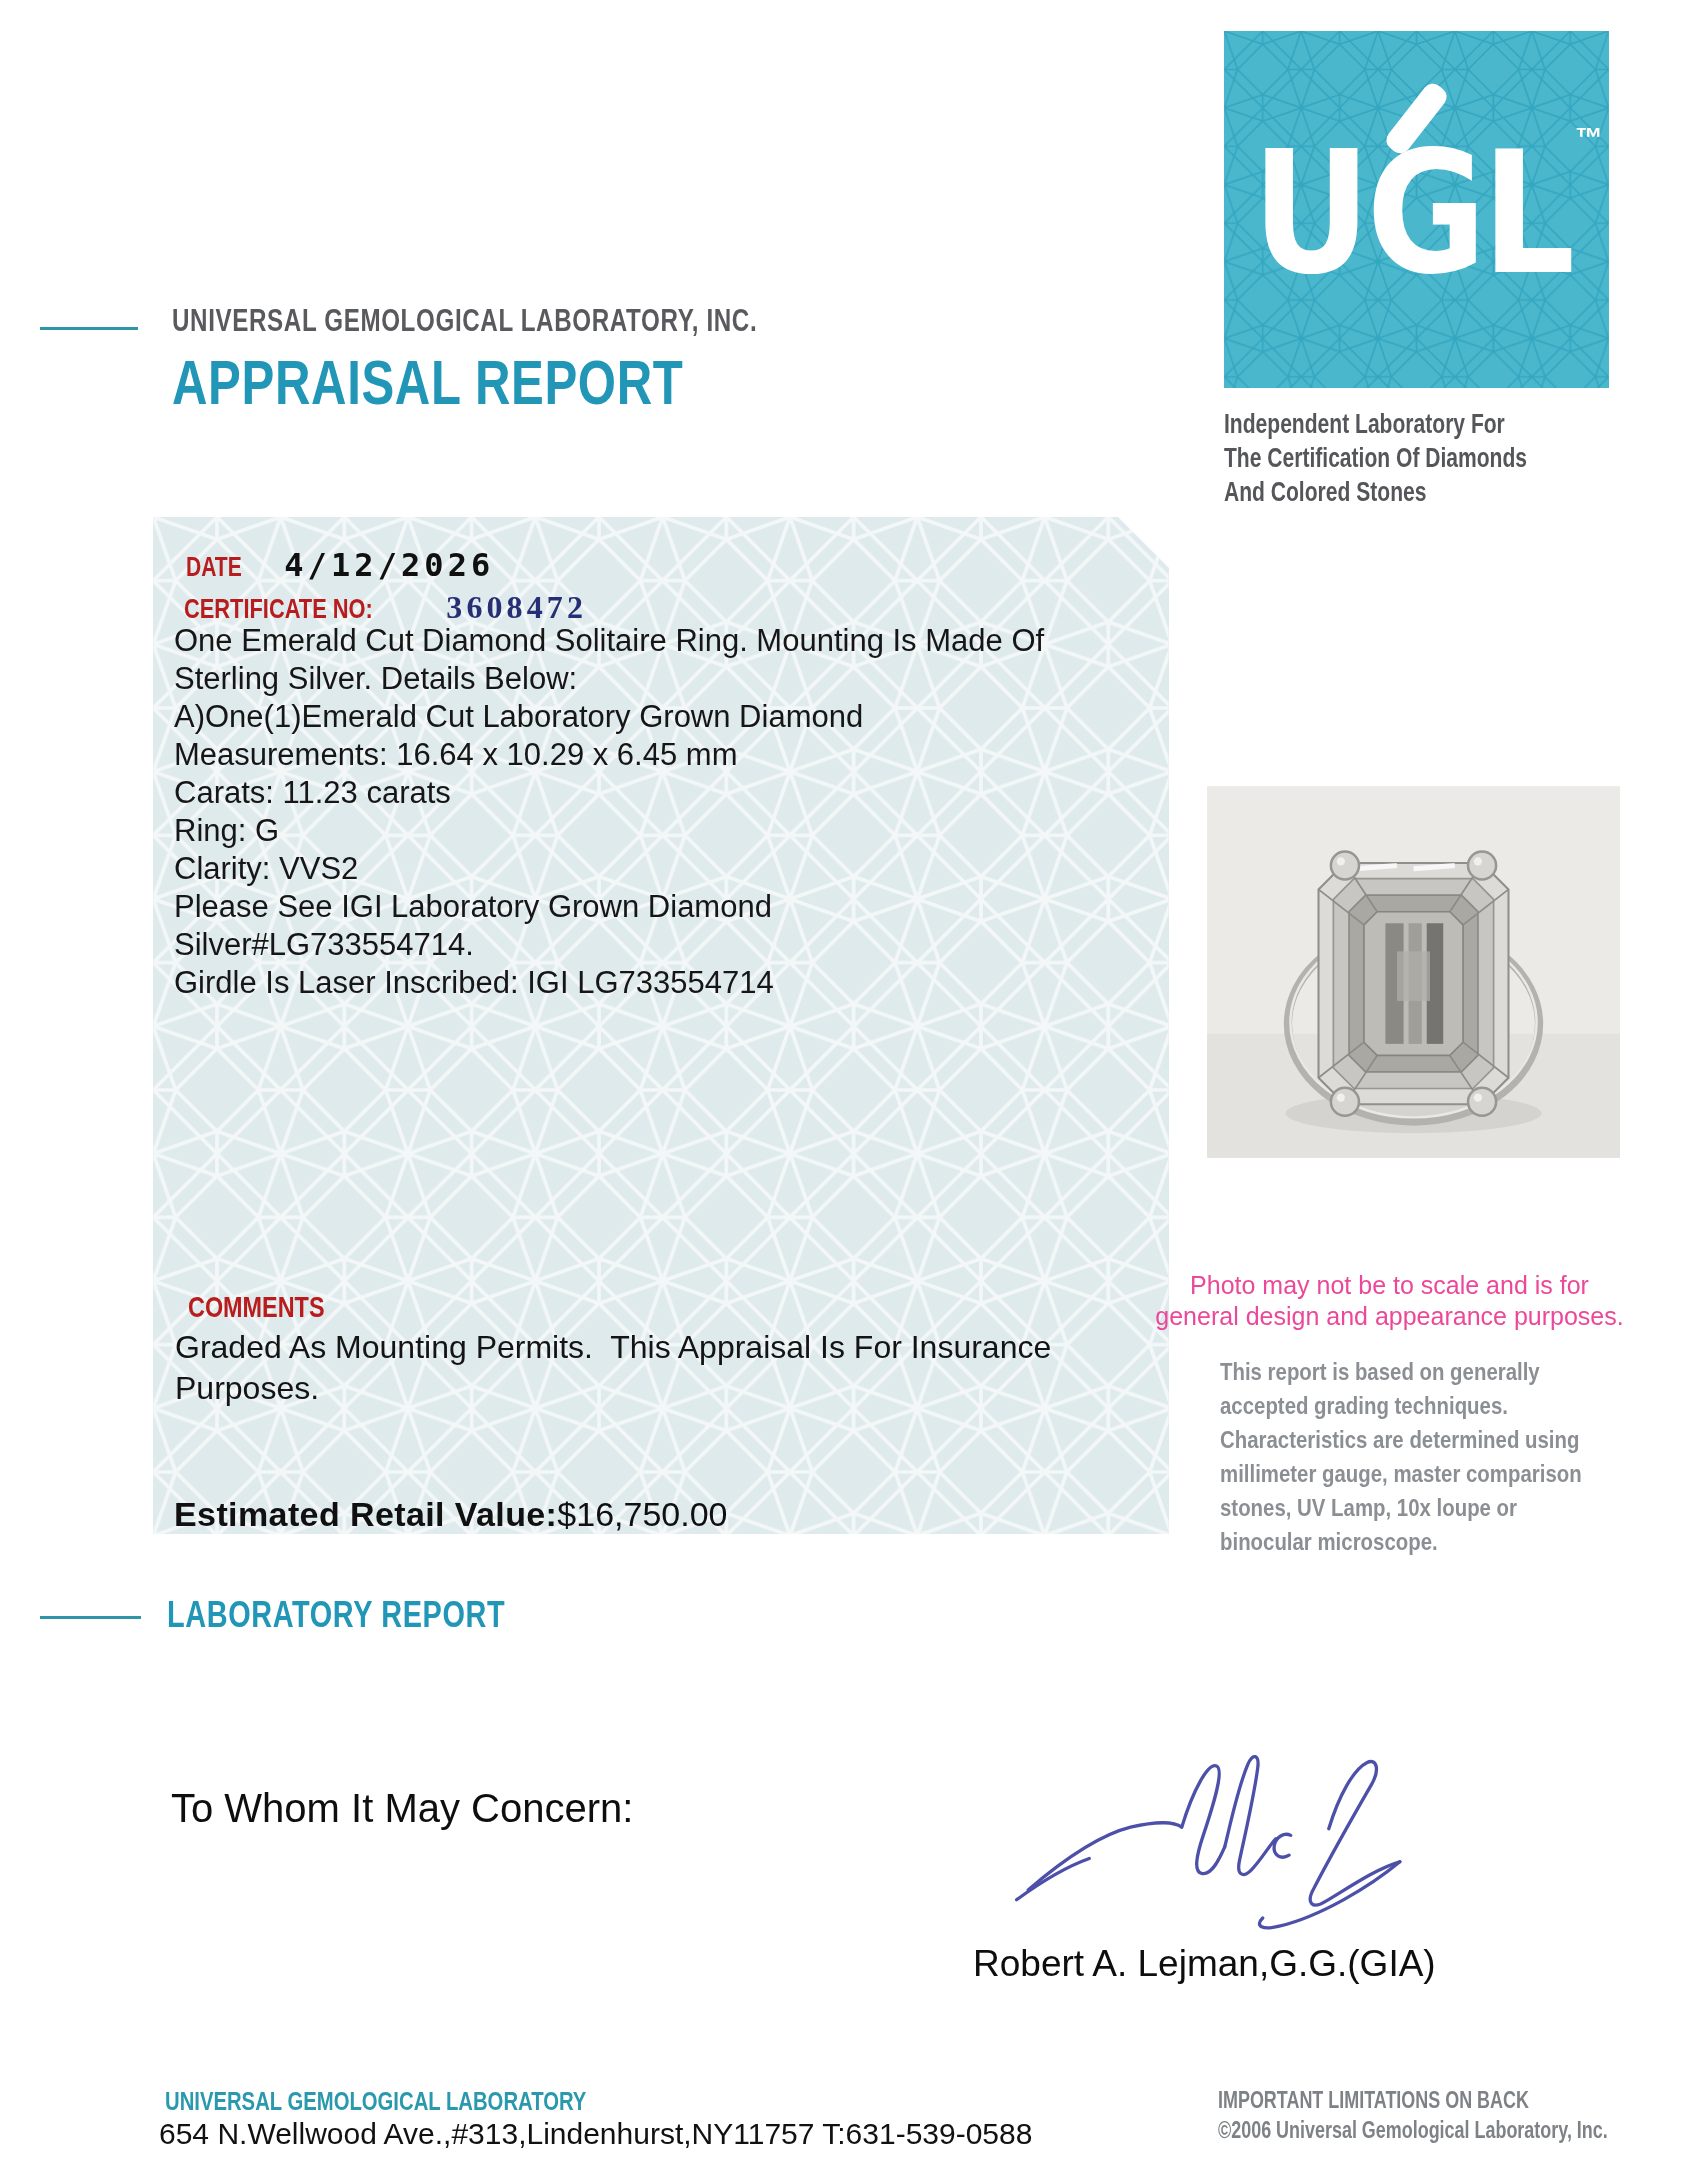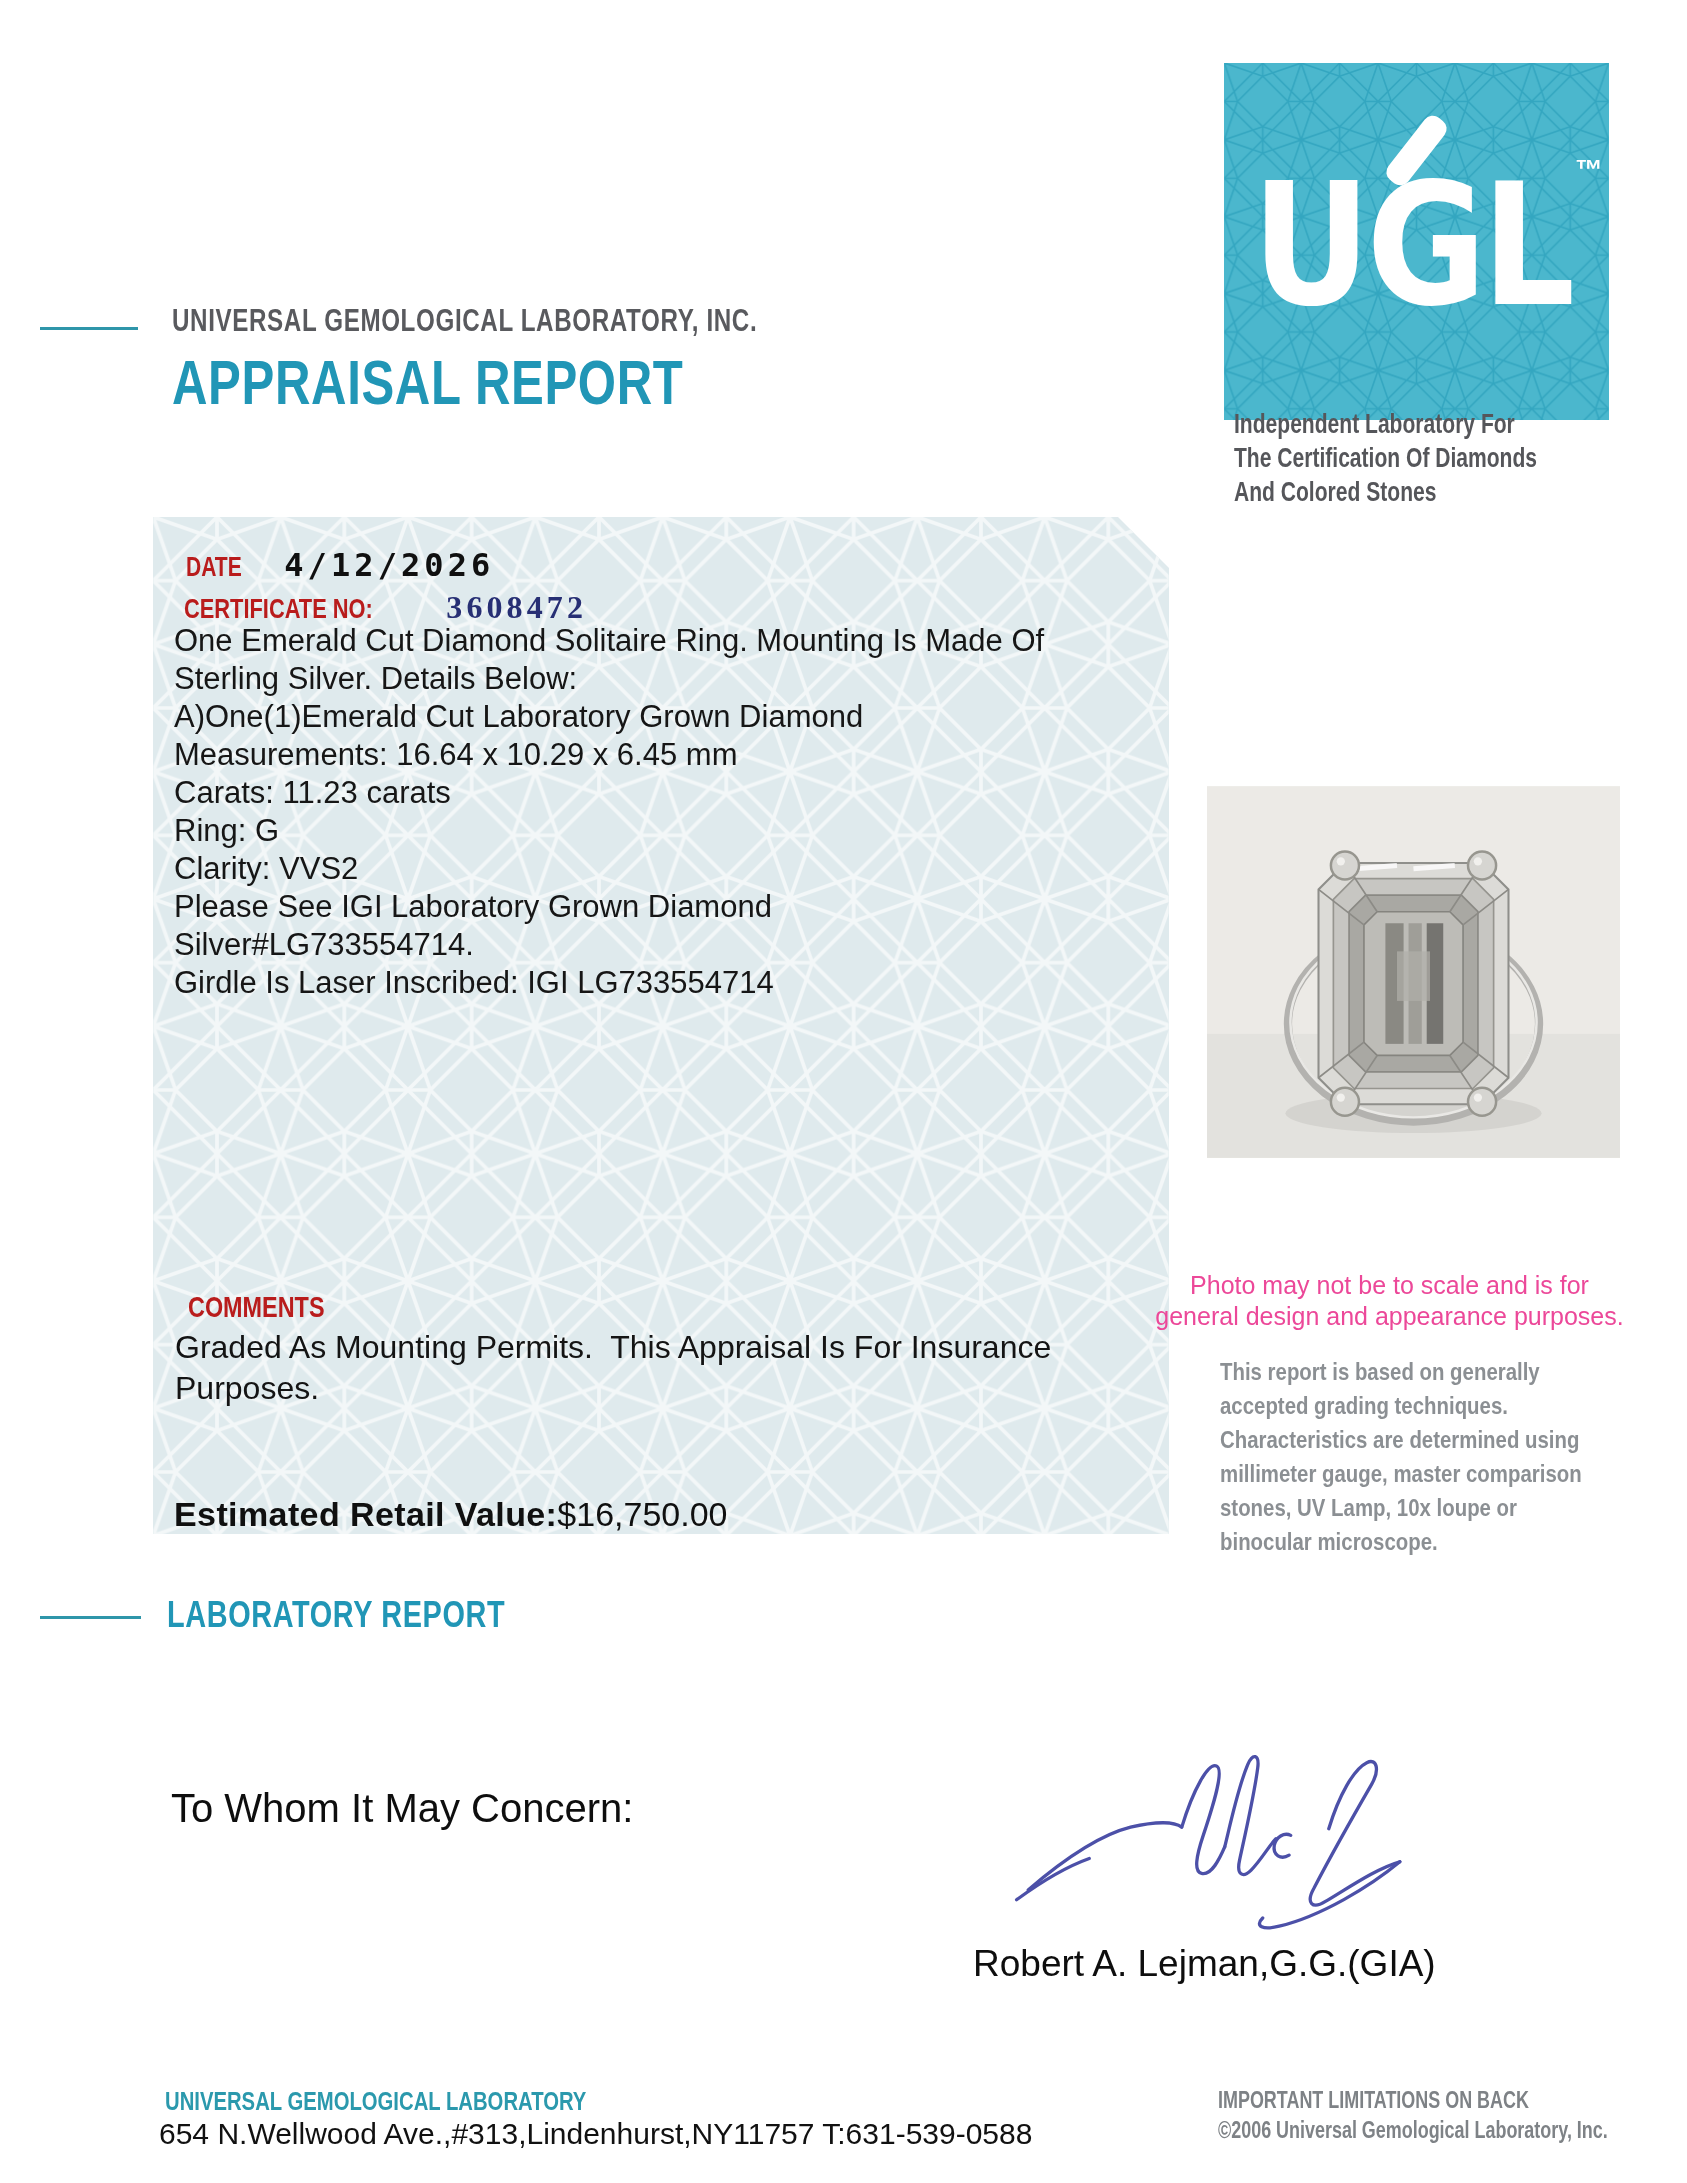--- a/index.html
+++ b/index.html
@@ -9,28 +9,28 @@
   .cond{display:inline-block;transform:scaleX(0.78);transform-origin:0 50%;white-space:nowrap;}
   .cond85{display:inline-block;transform:scaleX(0.85);transform-origin:0 50%;white-space:nowrap;}
   .line{white-space:pre;}
 
   
   .hdr-rule{left:40px;top:327px;width:98px;height:3.3px;background:#2f96aa;}
   .hdr-company{left:172px;top:303px;font-size:31px;font-weight:bold;color:#595a5e;letter-spacing:0.8px;}
   .hdr-title{left:172px;top:346px;font-size:63px;font-weight:bold;color:#2196b6;letter-spacing:0.8px;}
 
   
-  .logo-box{left:1224px;top:31px;width:385px;height:357px;background:#4bb7cd;overflow:hidden;margin-top:32px;}
+  .logo-box{left:1224px;top:31px;width:385px;height:357px;background:#4bb7cd;overflow:hidden;}
   .logo-letters{position:absolute;left:28px;top:83px;font-size:170px;font-weight:bold;color:#ffffff;
                 letter-spacing:-5px;transform:scaleX(0.86);transform-origin:0 0;
                 font-family:"DejaVu Sans","Liberation Sans",sans-serif;}
   .logo-scope{position:absolute;left:180px;top:48px;width:25px;height:79px;background:#ffffff;
               border-radius:10px;transform:rotate(38deg);}
   .logo-tm{position:absolute;left:351px;top:91px;font-size:28px;font-weight:bold;color:#ffffff;}
-  .logo-tagline{left:1224px;top:407px;font-size:27px;font-weight:bold;color:#55565a;line-height:34px;margin-left:10px;}
+  .logo-tagline{left:1224px;top:407px;font-size:27px;font-weight:bold;color:#55565a;line-height:34px;}
 
   
   .panel{left:153px;top:517px;width:1016px;height:1017px;background:#dfeaed;
          clip-path:polygon(0 0, calc(100% - 51px) 0, 100% 51px, 100% 100%, 0 100%);}
   .panel svg.pat{position:absolute;left:0;top:0;}
   .row-date{left:186px;top:546px;}
   .row-cert{left:184px;top:589px;}
   .lbl-teal{font-size:28px;font-weight:bold;color:#b91c1c;margin-top:8px;}
   .val-mono{font-family:"DejaVu Sans Mono","Liberation Mono",monospace;font-weight:bold;
             font-size:32px;color:#101010;letter-spacing:4.1px;}

